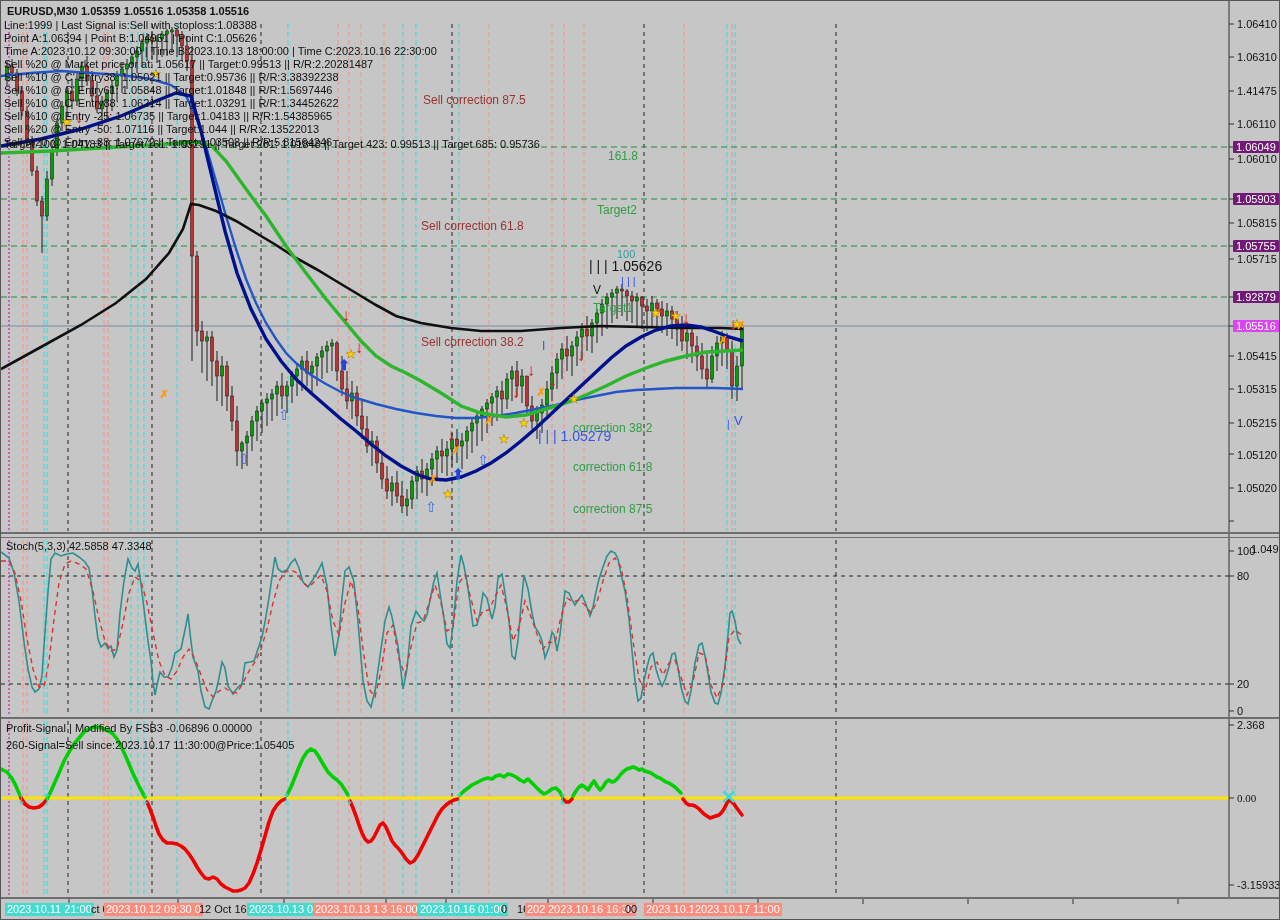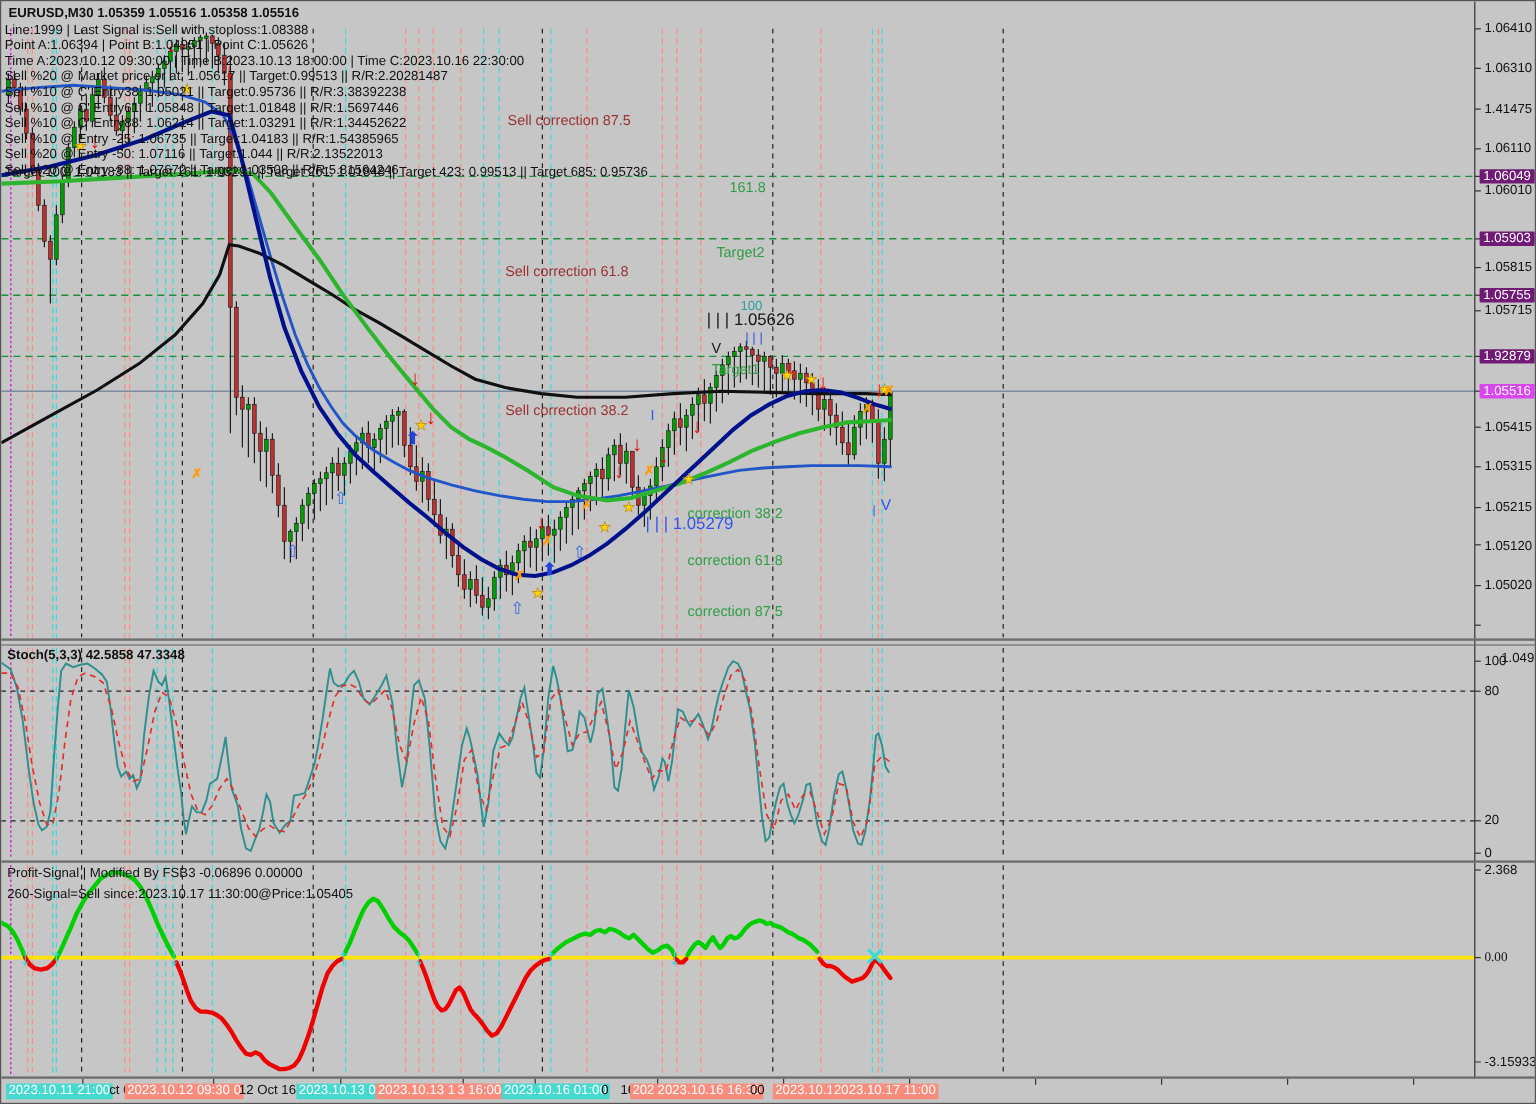--- a/index.html
+++ b/index.html
@@ -554,21 +554,21 @@
     <div class="lbl" style="left:3px;top:122px;">Sell %20 @ Entry -50: 1.07116 || Target:1.044 || R/R:2.13522013</div>
     <div class="lbl" style="left:3px;top:135px;">Sell %20 @ Entry -88: 1.07672 || Target:1.03508 || R/R:5.81564246</div>
     <div class="lbl" style="left:3px;top:137px;">Target 100: 1.04183 || Target 161: 1.03291 || Target 261: 1.01848 || Target 423: 0.99513 || Target 685: 0.95736</div>
   </div>
 
   <div class="sep" style="top:531px;height:2px;"></div>
   <div class="sep" style="top:536px;height:1px;"></div>
   <div class="sep" style="top:716px;height:2px;"></div>
   <div class="sep" style="top:896px;height:2px;"></div>
 
-  <div class="lbl" style="left:5px;top:539px;font-weight:bold;">Stoch(5,3,3) 42.5858 47.3348</div>
+  <div class="lbl" style="left:5px;top:539px;">Stoch(5,3,3) 42.5858 47.3348</div>
   <div class="lbl" style="left:5px;top:721px;">Profit-Signal | Modified By FSB3 -0.06896 0.00000</div>
   <div class="lbl" style="left:5px;top:738px;">260-Signal=Sell since:2023.10.17 11:30:00@Price:1.05405</div>
 
   <div id="price-scale">
       <div class="scale-lbl" style="top: 23px;">1.06410</div>
       <div class="scale-lbl" style="top: 56px;">1.06310</div>
       <div class="scale-lbl" style="top: 90px;">1.41475</div>
       <div class="scale-lbl" style="top: 123px;">1.06110</div>
       <div class="scale-lbl" style="top: 146px; left: 1232px;"><span class="scale-badge-green">1.06049</span></div>
       <div class="scale-lbl" style="top: 158px;">1.06010</div>

